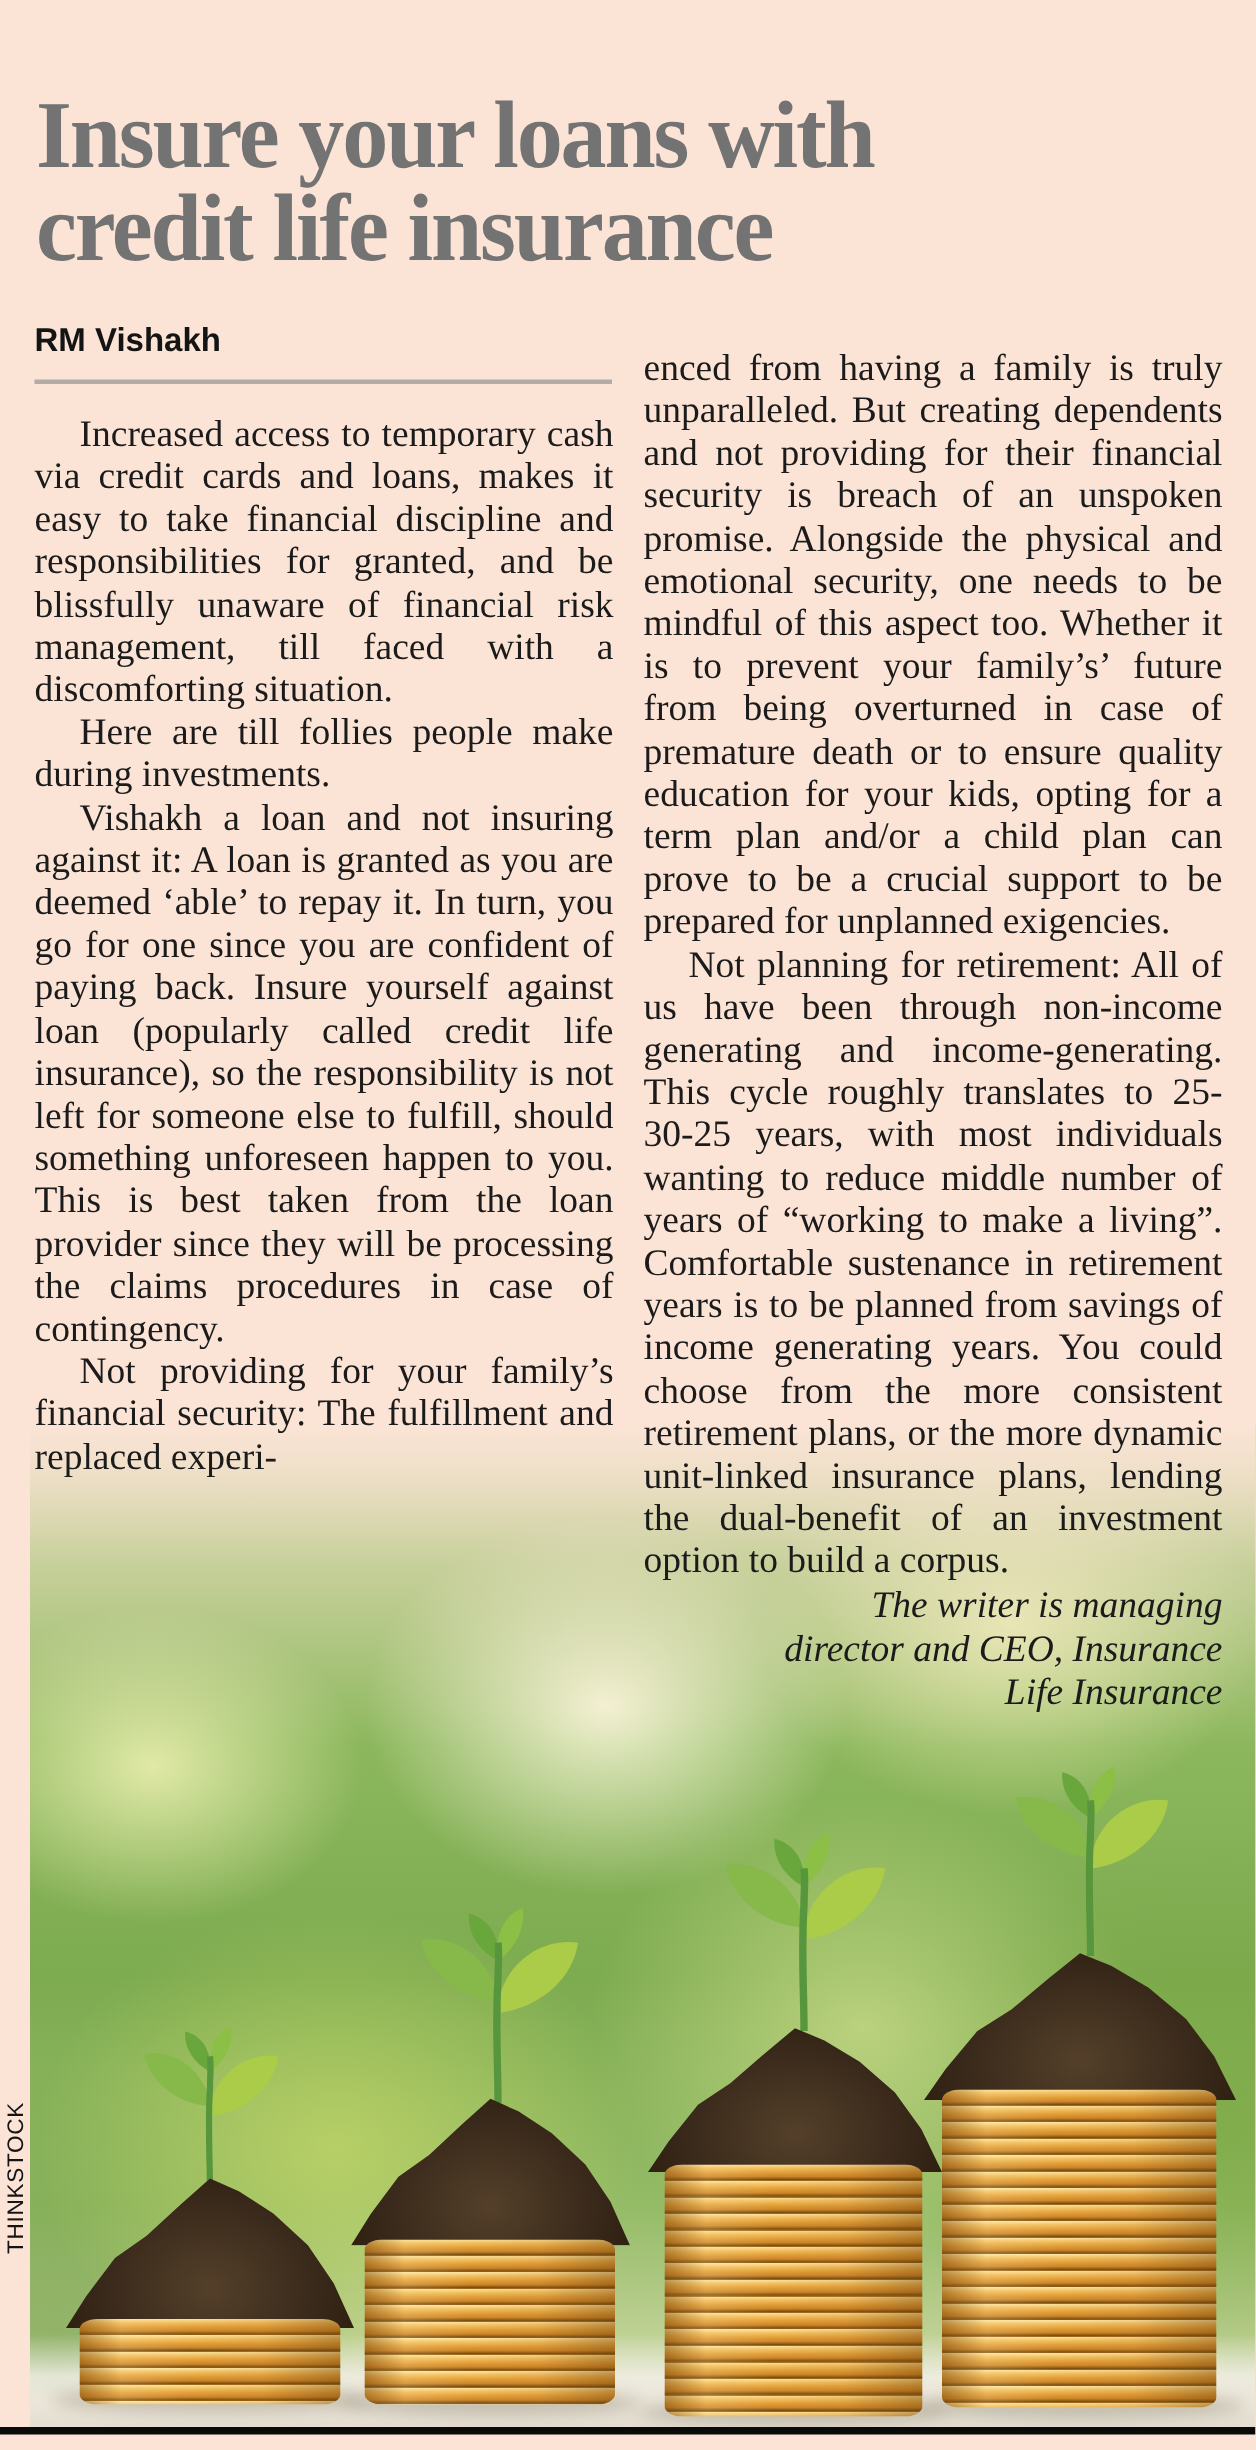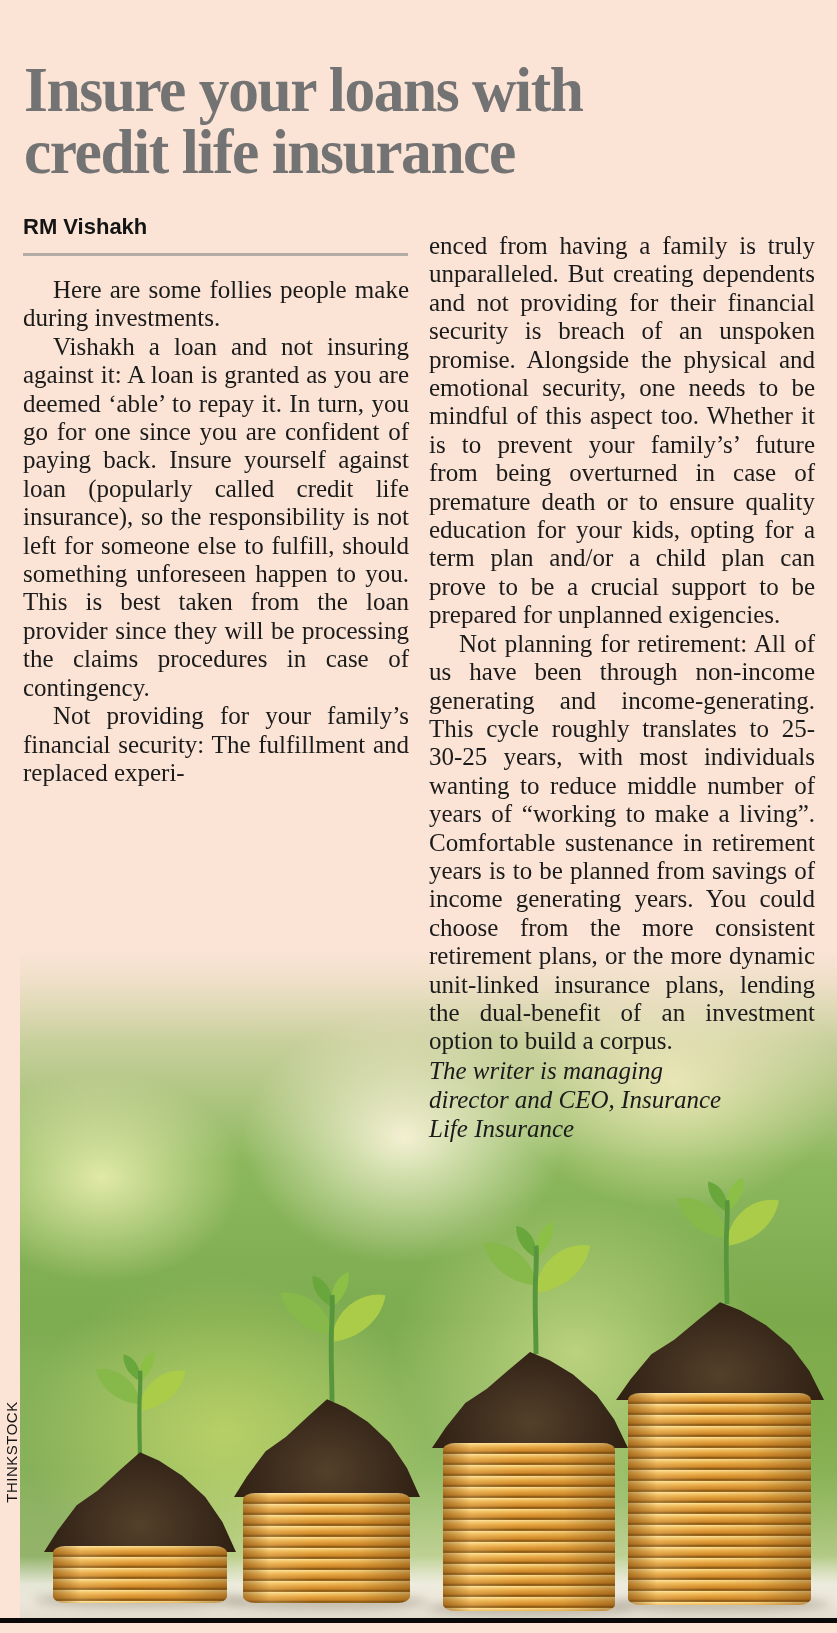--- a/index.html
+++ b/index.html
@@ -35,21 +35,21 @@
     font-size:25px;line-height:28.4px;
     text-align:justify;color:#1b1b1b;
     z-index:2;
   }
   .col-left{left:23px;top:276px;}
   .col-right{left:429px;top:212px;margin-top:20px;}
   .para{margin:0;}
   .para.indent{text-indent:30px;}
   .para .lead{font-weight:400;}
   .signature{
-    margin:0;font-style:italic;
+    margin:0;text-align:right;font-style:italic;
     font-size:25px;line-height:29px;
   }
   .signature span{display:block;}
   
   .photo{
     position:absolute;left:20px;top:950px;width:817px;height:668px;
     z-index:1;overflow:hidden;
     background:
       linear-gradient(180deg, #fbe4d6 0%, rgba(251,228,214,0.85) 5%, rgba(251,228,214,0.45) 14%, rgba(251,228,214,0) 32%),
       radial-gradient(ellipse 200px 150px at 10% 34%, rgba(240,242,180,0.85), rgba(240,242,180,0) 70%),
@@ -148,21 +148,24 @@
 <h1 class="headline">
   <span class="hl-line">Insure your loans with</span><br>
   <span class="hl-line">credit life insurance</span>
 </h1>
 
 <div class="byline">RM Vishakh</div>
 <div class="byline-rule"></div>
 
 <div class="col col-left">
   <p class="para indent">
-    <span>Here are some follies people make during investments.</span>
+    <span>Increased access to temporary cash via credit cards and loans, makes it easy to take financial discipline and responsibilities for granted, and be blissfully unaware of financial risk management, till faced with a discomforting situation.</span>
+  </p>
+  <p class="para indent">
+    <span>Here are till follies people make during investments.</span>
   </p>
   <p class="para indent">
     <b class="lead">Vishakh a loan and not insuring against it:</b>
     <span>A loan is granted as you are deemed ‘able’ to repay it. In turn, you go for one since you are confident of paying back. Insure yourself against loan (popularly called credit life insurance), so the responsibility is not left for someone else to fulfill, should something unforeseen happen to you. This is best taken from the loan provider since they will be processing the claims procedures in case of contingency.</span>
   </p>
   <p class="para indent">
     <b class="lead">Not providing for your family’s financial security:</b>
     <span>The fulfillment and replaced experi-</span>
   </p>
 </div>

